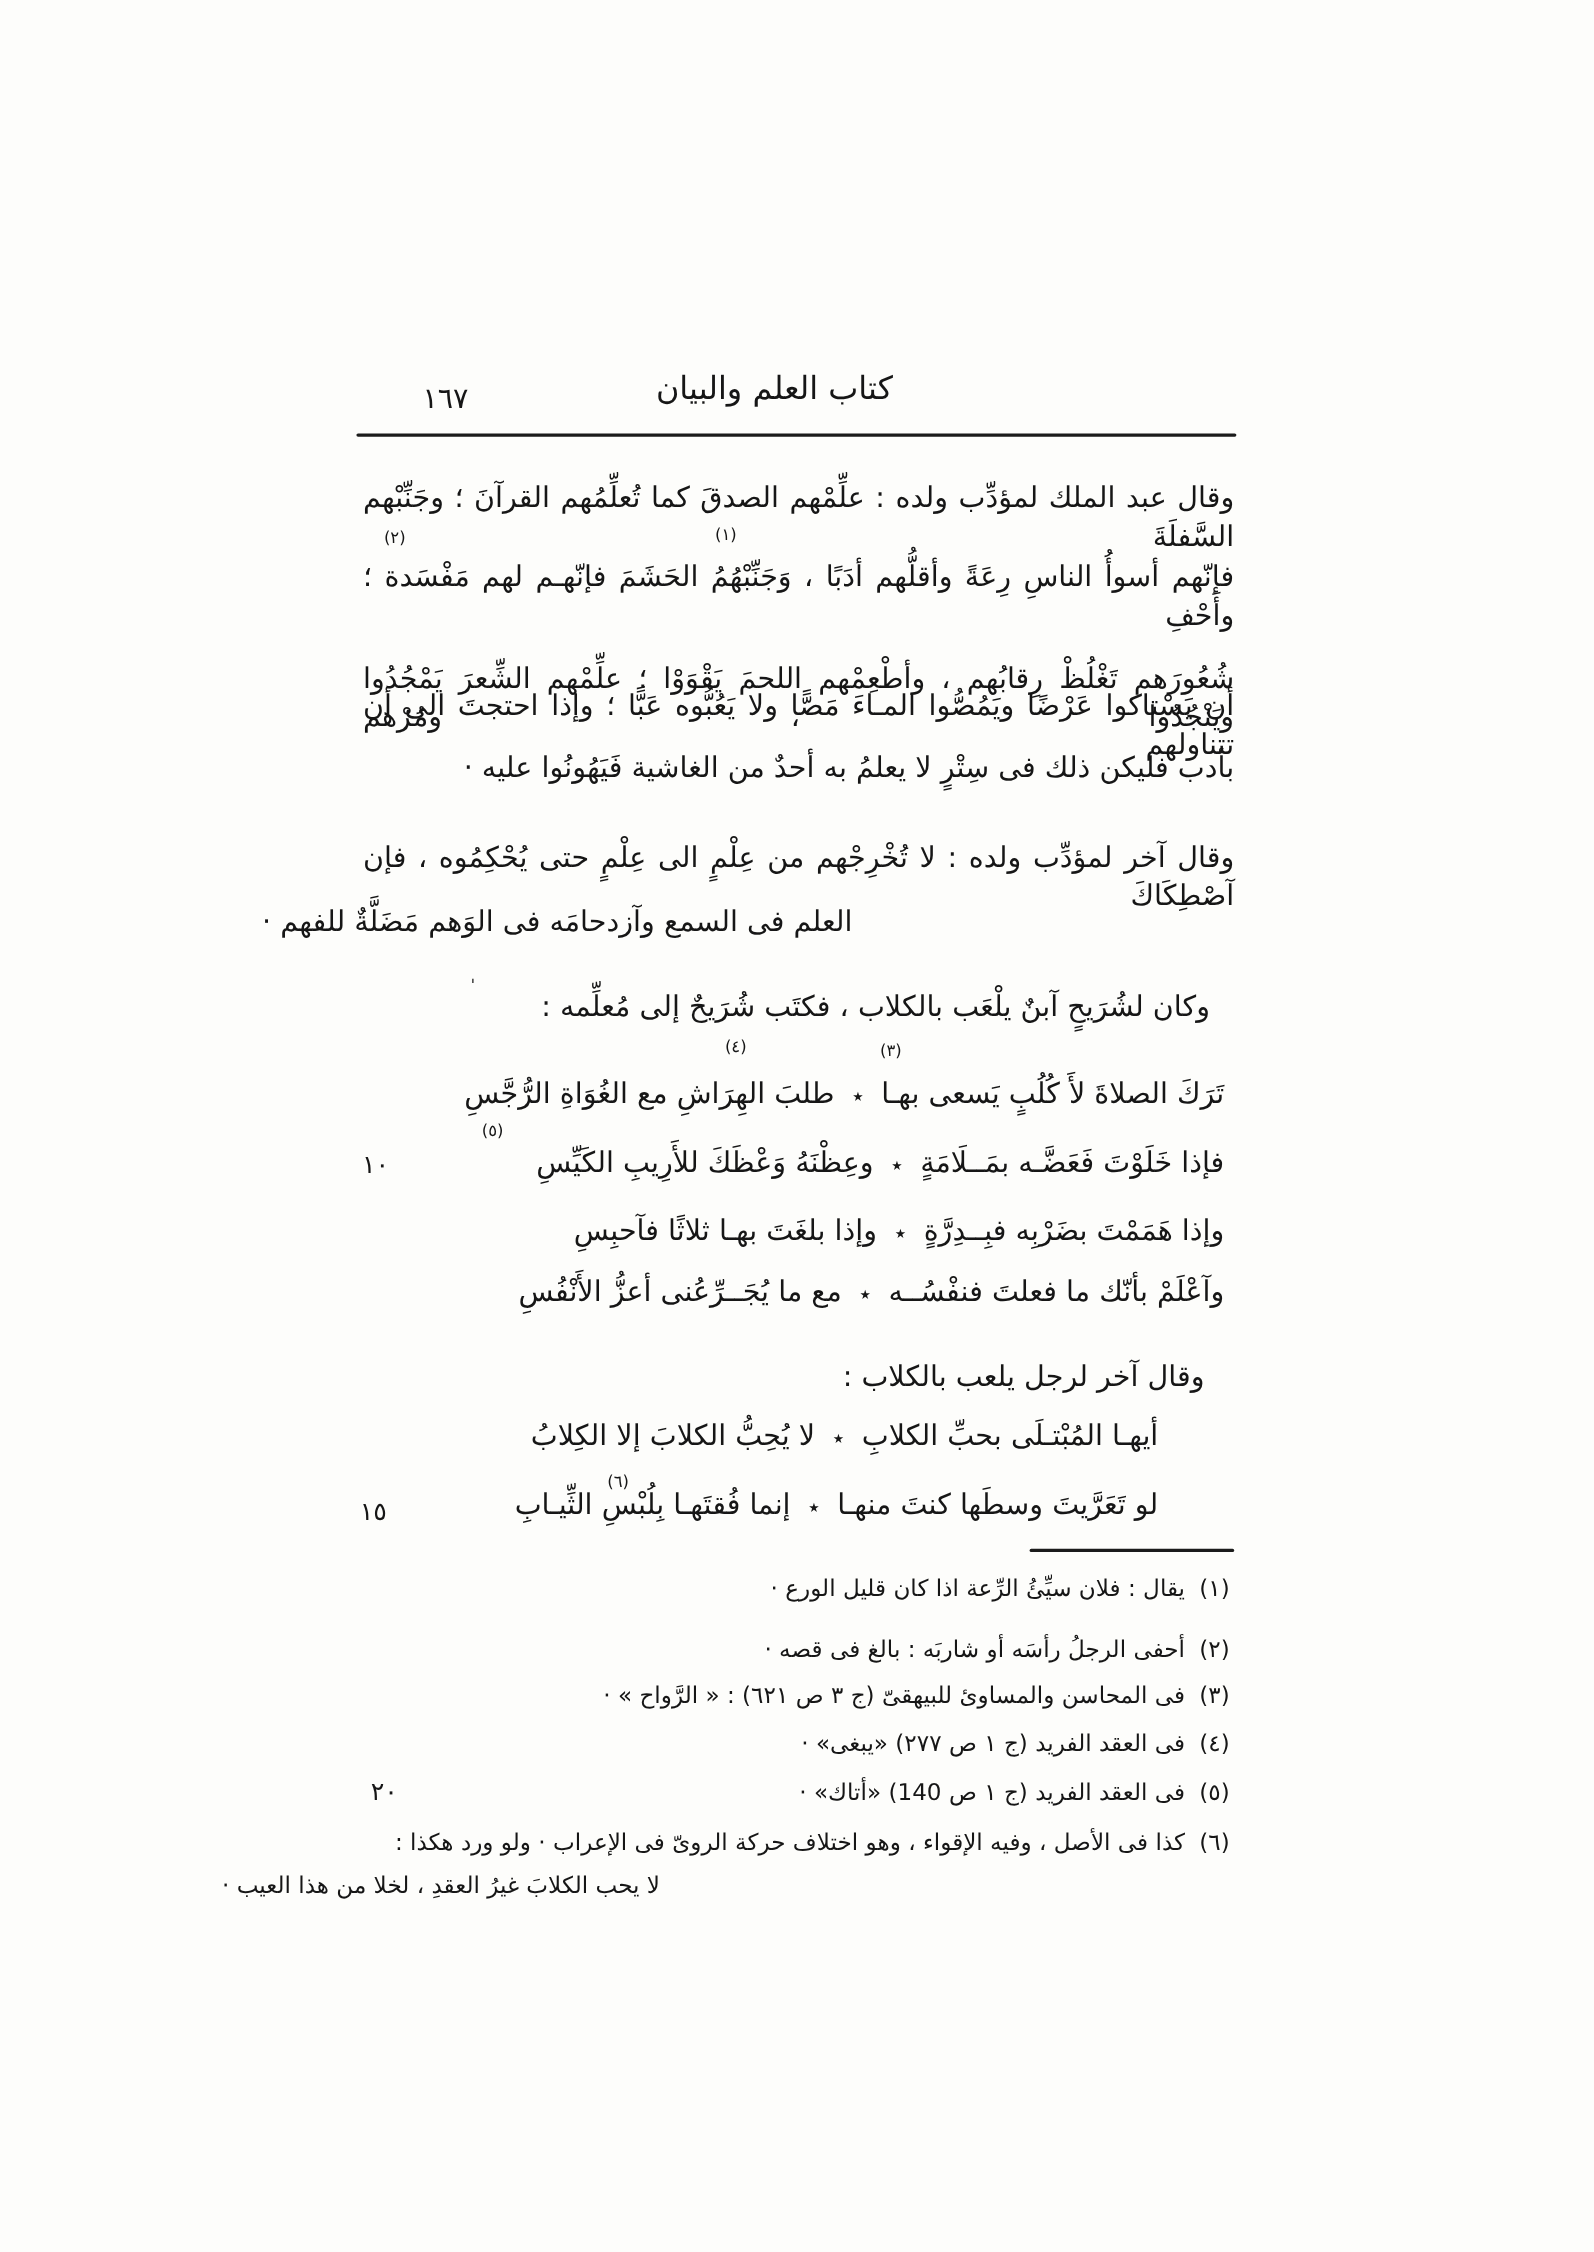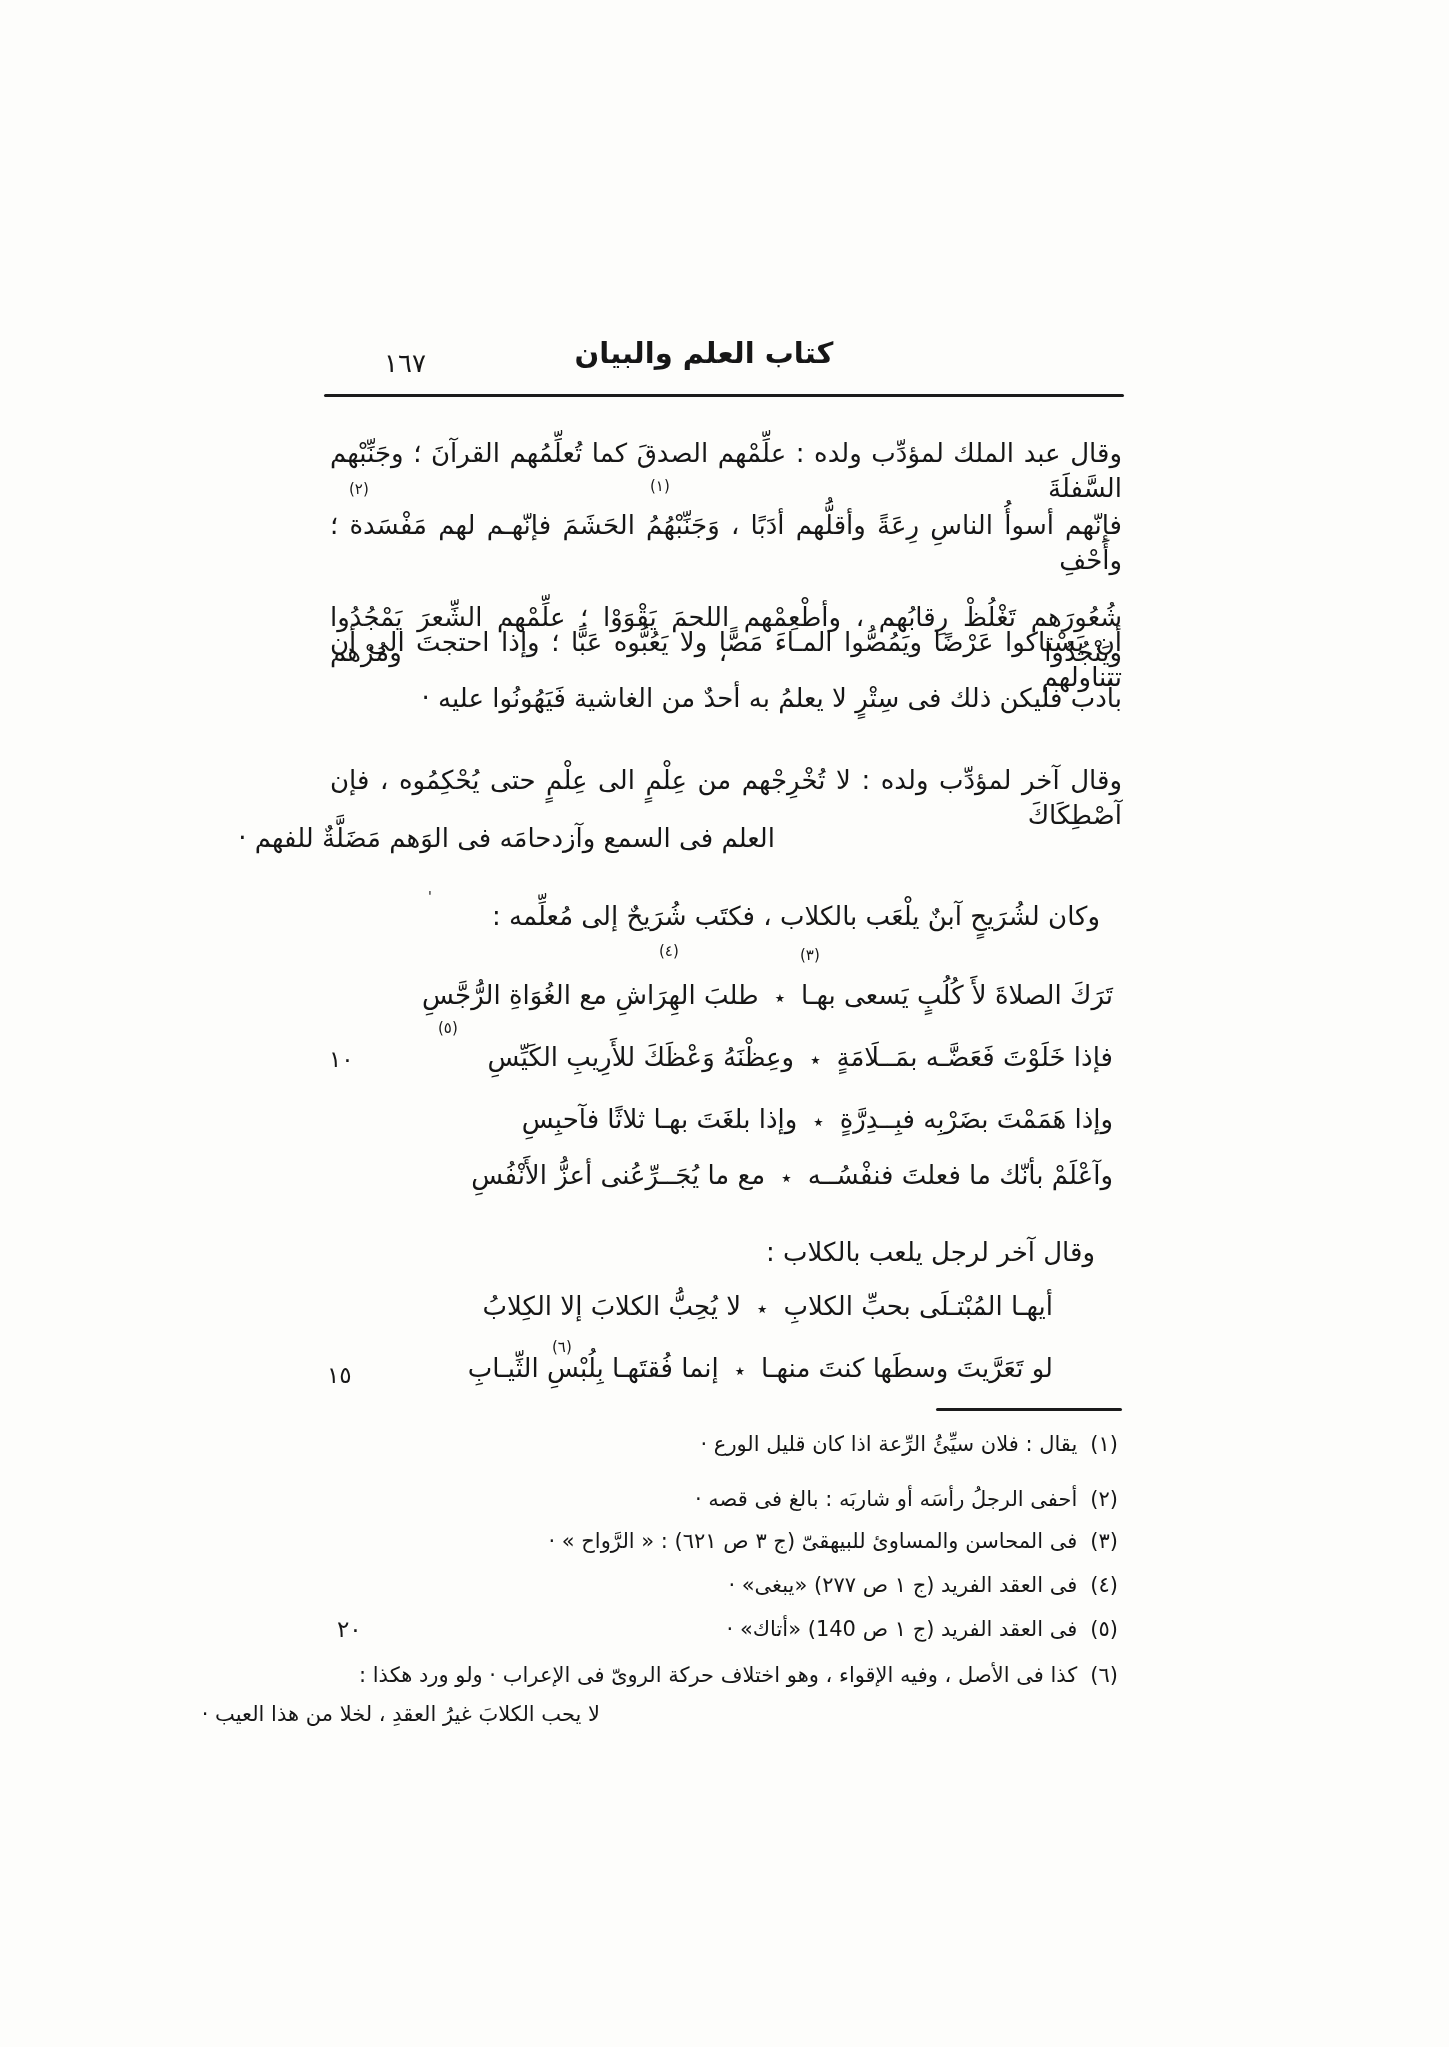--- a/index.html
+++ b/index.html
@@ -6,21 +6,21 @@
   .page{
     position:relative;
     width:1449px;height:2047px;
     background:#fdfdfb;
     color:#161616;
     font-family:"DejaVu Sans",sans-serif;
     direction:rtl;
     overflow:hidden;
   }
   .hdr-num{position:absolute;top:348px;left:384px;font-size:26px;letter-spacing:4px;}
-  .hdr-title{position:absolute;top:336px;left:554px;width:300px;text-align:center;font-size:29px;font-weight:bold;}
+  .hdr-title{position:absolute;top:336px;left:554px;width:300px;text-align:center;font-size:29px;}
   .rule{position:absolute;height:3px;background:#1b1b1b;border-radius:2px;}
   .rule-header{top:394px;left:324px;width:800px;}
   .rule-footnotes{top:1408px;left:936px;width:186px;}
 
   .bl{
     position:absolute;right:327px;
     font-size:26px;line-height:1.35;
     white-space:nowrap;direction:rtl;text-align:right;
   }
   .just{

